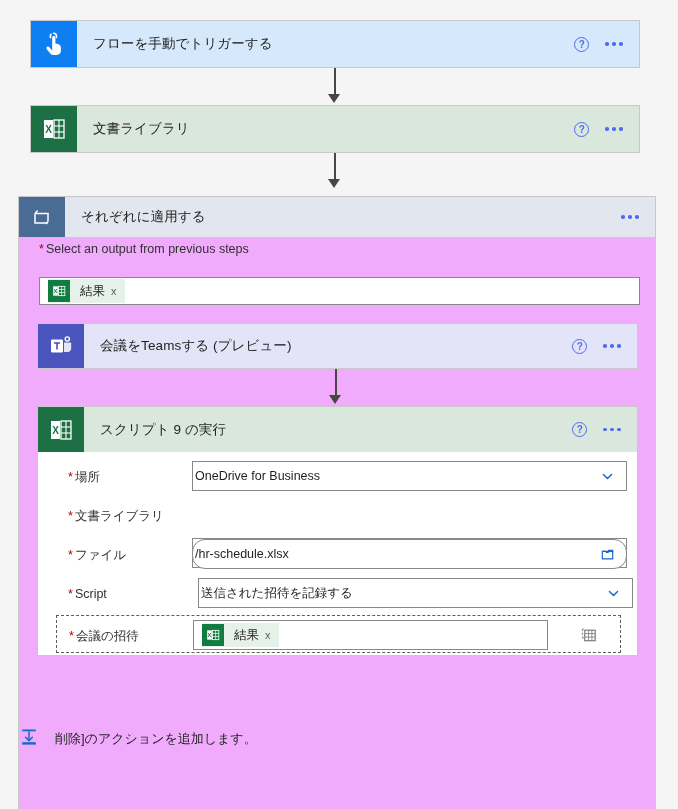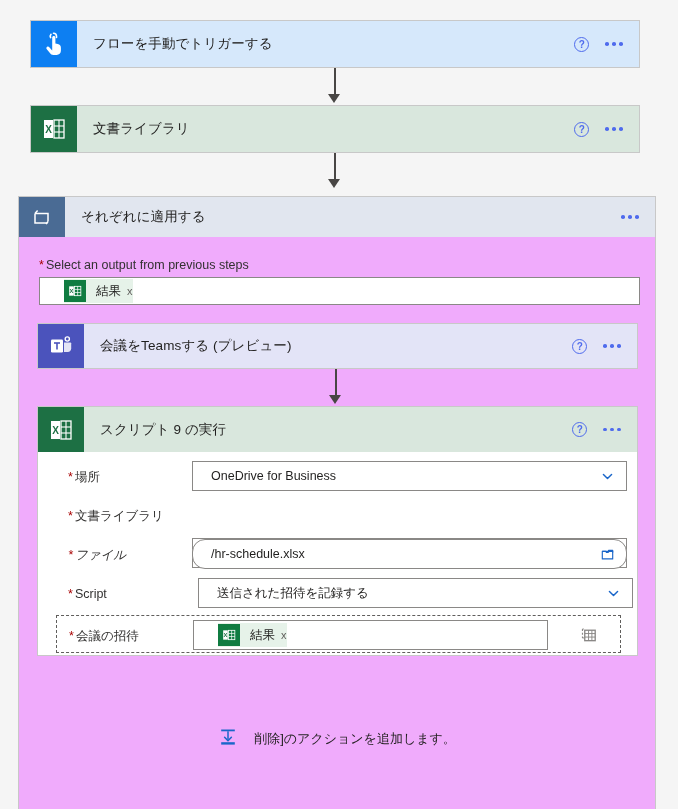--- a/index.html
+++ b/index.html
@@ -126,39 +126,39 @@
   }
 
   .input-box {
     box-sizing: border-box;
     border: 1px solid #8a8886;
     background: #ffffff;
     display: flex;
     align-items: center;
     font-size: 12.5px;
     color: #201f1e;
-    padding-left: 18px;
+    padding-left: 2px;
   }
   .input-box .val { flex: 1; }
 
   .chevron {
     width: 13px;
     height: 13px;
     margin-right: 12px;
     flex: none;
   }
 
   
   .token {
     display: inline-flex;
     align-items: center;
     background: #e6f2e9;
     height: 24px;
-    padding-right: 0;
-    margin-left: 20px;
+    padding-right: 8px;
+    margin-left: 4px;
   }
   .token .tok-icon {
     width: 22px;
     height: 22px;
     display: flex;
     align-items: center;
     justify-content: center;
     background: #107c41;
     margin-right: 10px;
   }
@@ -241,21 +241,21 @@
     <div class="card-title">それぞれに適用する</div>
     <div class="card-actions">
       <div class="ellipsis">
           <i></i>
           <i></i>
           <i></i>
         </div>
     </div>
   </div>
 
-  <div style="position:absolute; left:20px; top:60px;text-align:center;">
+  <div style="position:absolute; left:20px; top:44px;text-align:center;">
     <span class="req-star">*</span><span class="field-label">Select an output from previous steps</span>
   </div>
 
   <div class="input-box" style="position:absolute; left:20px; top:80px; width:601px; height:28px; padding-left:4px;">
     <span class="token">
       <span class="tok-icon">
         <svg class="glyph" width="14" height="14" viewBox="0 0 24 24" aria-hidden="true">
           <rect x="2" y="4" width="8" height="16" fill="#ffffff"></rect>
           <text x="6" y="16" font-family="Liberation Sans, sans-serif" font-size="10" font-weight="bold" fill="#1d7044" text-anchor="middle">X</text>
           <rect x="11" y="4" width="11" height="16" fill="none" stroke="#ffffff" stroke-width="1.4"></rect>
@@ -330,21 +330,21 @@
     <div style="position:absolute; left:30px; top:56px;">
       <span class="req-star">*</span><span class="field-label">文書ライブラリ</span>
     </div>
     <div class="input-box" style="position:absolute; left:154px; top:48px; width:435px; height:30px;margin-top:38px;">
       <span class="val">OneDrive</span>
       <svg class="chevron" viewBox="0 0 16 16" aria-hidden="true">
         <path d="M3 5.5L8 10.5L13 5.5" fill="none" stroke="#1a66c9" stroke-width="1.8" stroke-linecap="round" stroke-linejoin="round"></path>
       </svg>
     </div>
 
-    <div style="position:absolute; left:30px; top:95px;font-style:italic;">
+    <div style="position:absolute; left:30px; top:95px;">
       <span class="req-star">*</span><span class="field-label">ファイル</span>
     </div>
     <div class="input-box" style="position:absolute; left:154px; top:87px; width:435px; height:30px;border-radius:13px;">
       <span class="val">/hr-schedule.xlsx</span>
       <svg class="chevron" viewBox="0 0 16 16" aria-hidden="true">
         <path d="M1.6 4.2h4.2l1.1 1.4h2.4" fill="none" stroke="#1a66c9" stroke-width="1.4" stroke-linejoin="round"></path>
         <rect x="1.6" y="4.2" width="12.8" height="9.2" fill="none" stroke="#1a66c9" stroke-width="1.4" stroke-linejoin="round"></rect>
         <path d="M9.3 5.6V2.9h5.1v2.7" fill="none" stroke="#1a66c9" stroke-width="1.4" stroke-linejoin="round"></path>
       </svg>
     </div>
@@ -387,21 +387,21 @@
           <line x1="9" y1="5.5" x2="9" y2="16.5" stroke="#8a8886" stroke-width="1"></line>
           <line x1="12.5" y1="5.5" x2="12.5" y2="16.5" stroke="#8a8886" stroke-width="1"></line>
           <path d="M2.6 4.2h1.4" stroke="#8a8886" stroke-width="1.2"></path>
           <path d="M2.6 4.2v9.4" stroke="#8a8886" stroke-width="1.2" stroke-dasharray="2 2"></path>
           <path d="M2.6 13.6h1.4" stroke="#8a8886" stroke-width="1.2"></path>
         </svg>
       </span>
     </div>
   </div>
 
-  <div style="position:absolute; left:0; top:530px; width:636px; display:flex; align-items:center; justify-content:center; gap:16px;">
+  <div style="position:absolute; left:0; top:530px; width:636px; display:flex; align-items:center; justify-content:flex-start; gap:16px;">
     <span>
       <svg width="20" height="20" viewBox="0 0 20 20" aria-hidden="true">
         <line x1="3.2" y1="3.4" x2="16.8" y2="3.4" stroke="#1a66c9" stroke-width="1.8"></line>
         <line x1="10" y1="4.2" x2="10" y2="12.4" stroke="#1a66c9" stroke-width="1.5"></line>
         <path d="M6.6 10.2L10 13.8L13.4 10.2" fill="none" stroke="#1a66c9" stroke-width="1.5" stroke-linecap="round" stroke-linejoin="round"></path>
         <rect x="3.2" y="15.2" width="13.6" height="2.4" fill="#1a66c9"></rect>
       </svg>
     </span>
     <span id="add-action-text">削除]のアクションを追加します。</span>
   </div>

